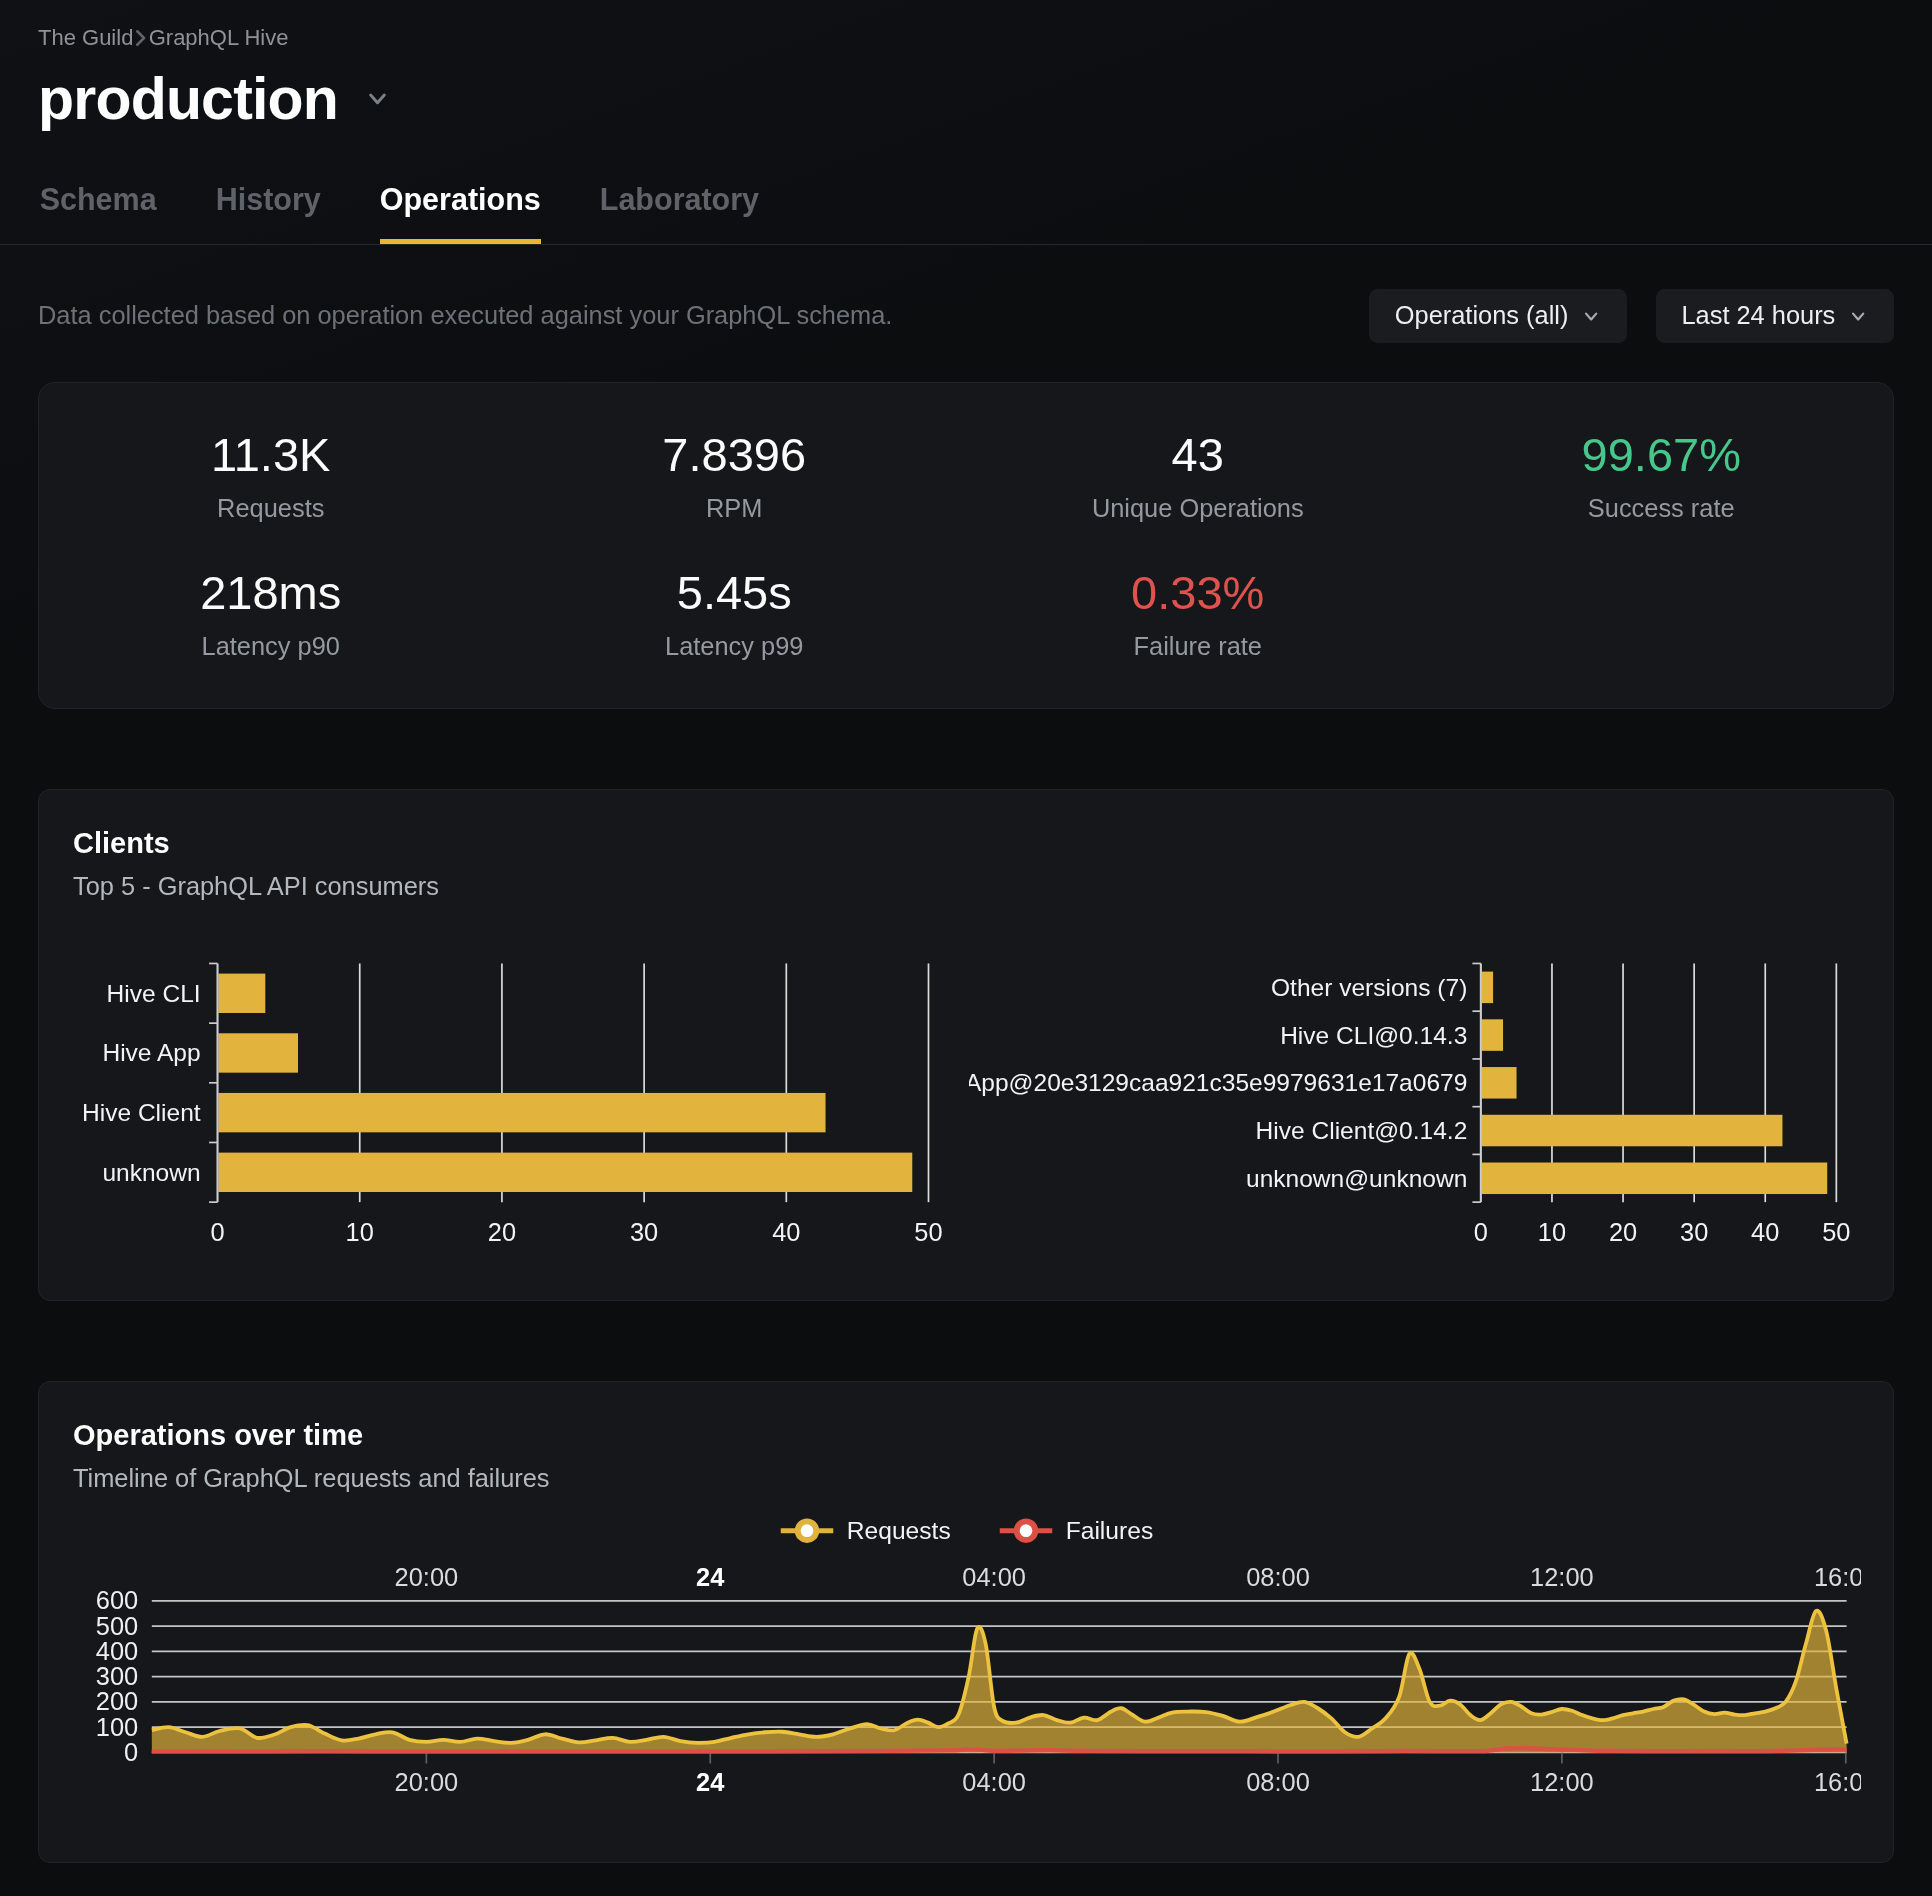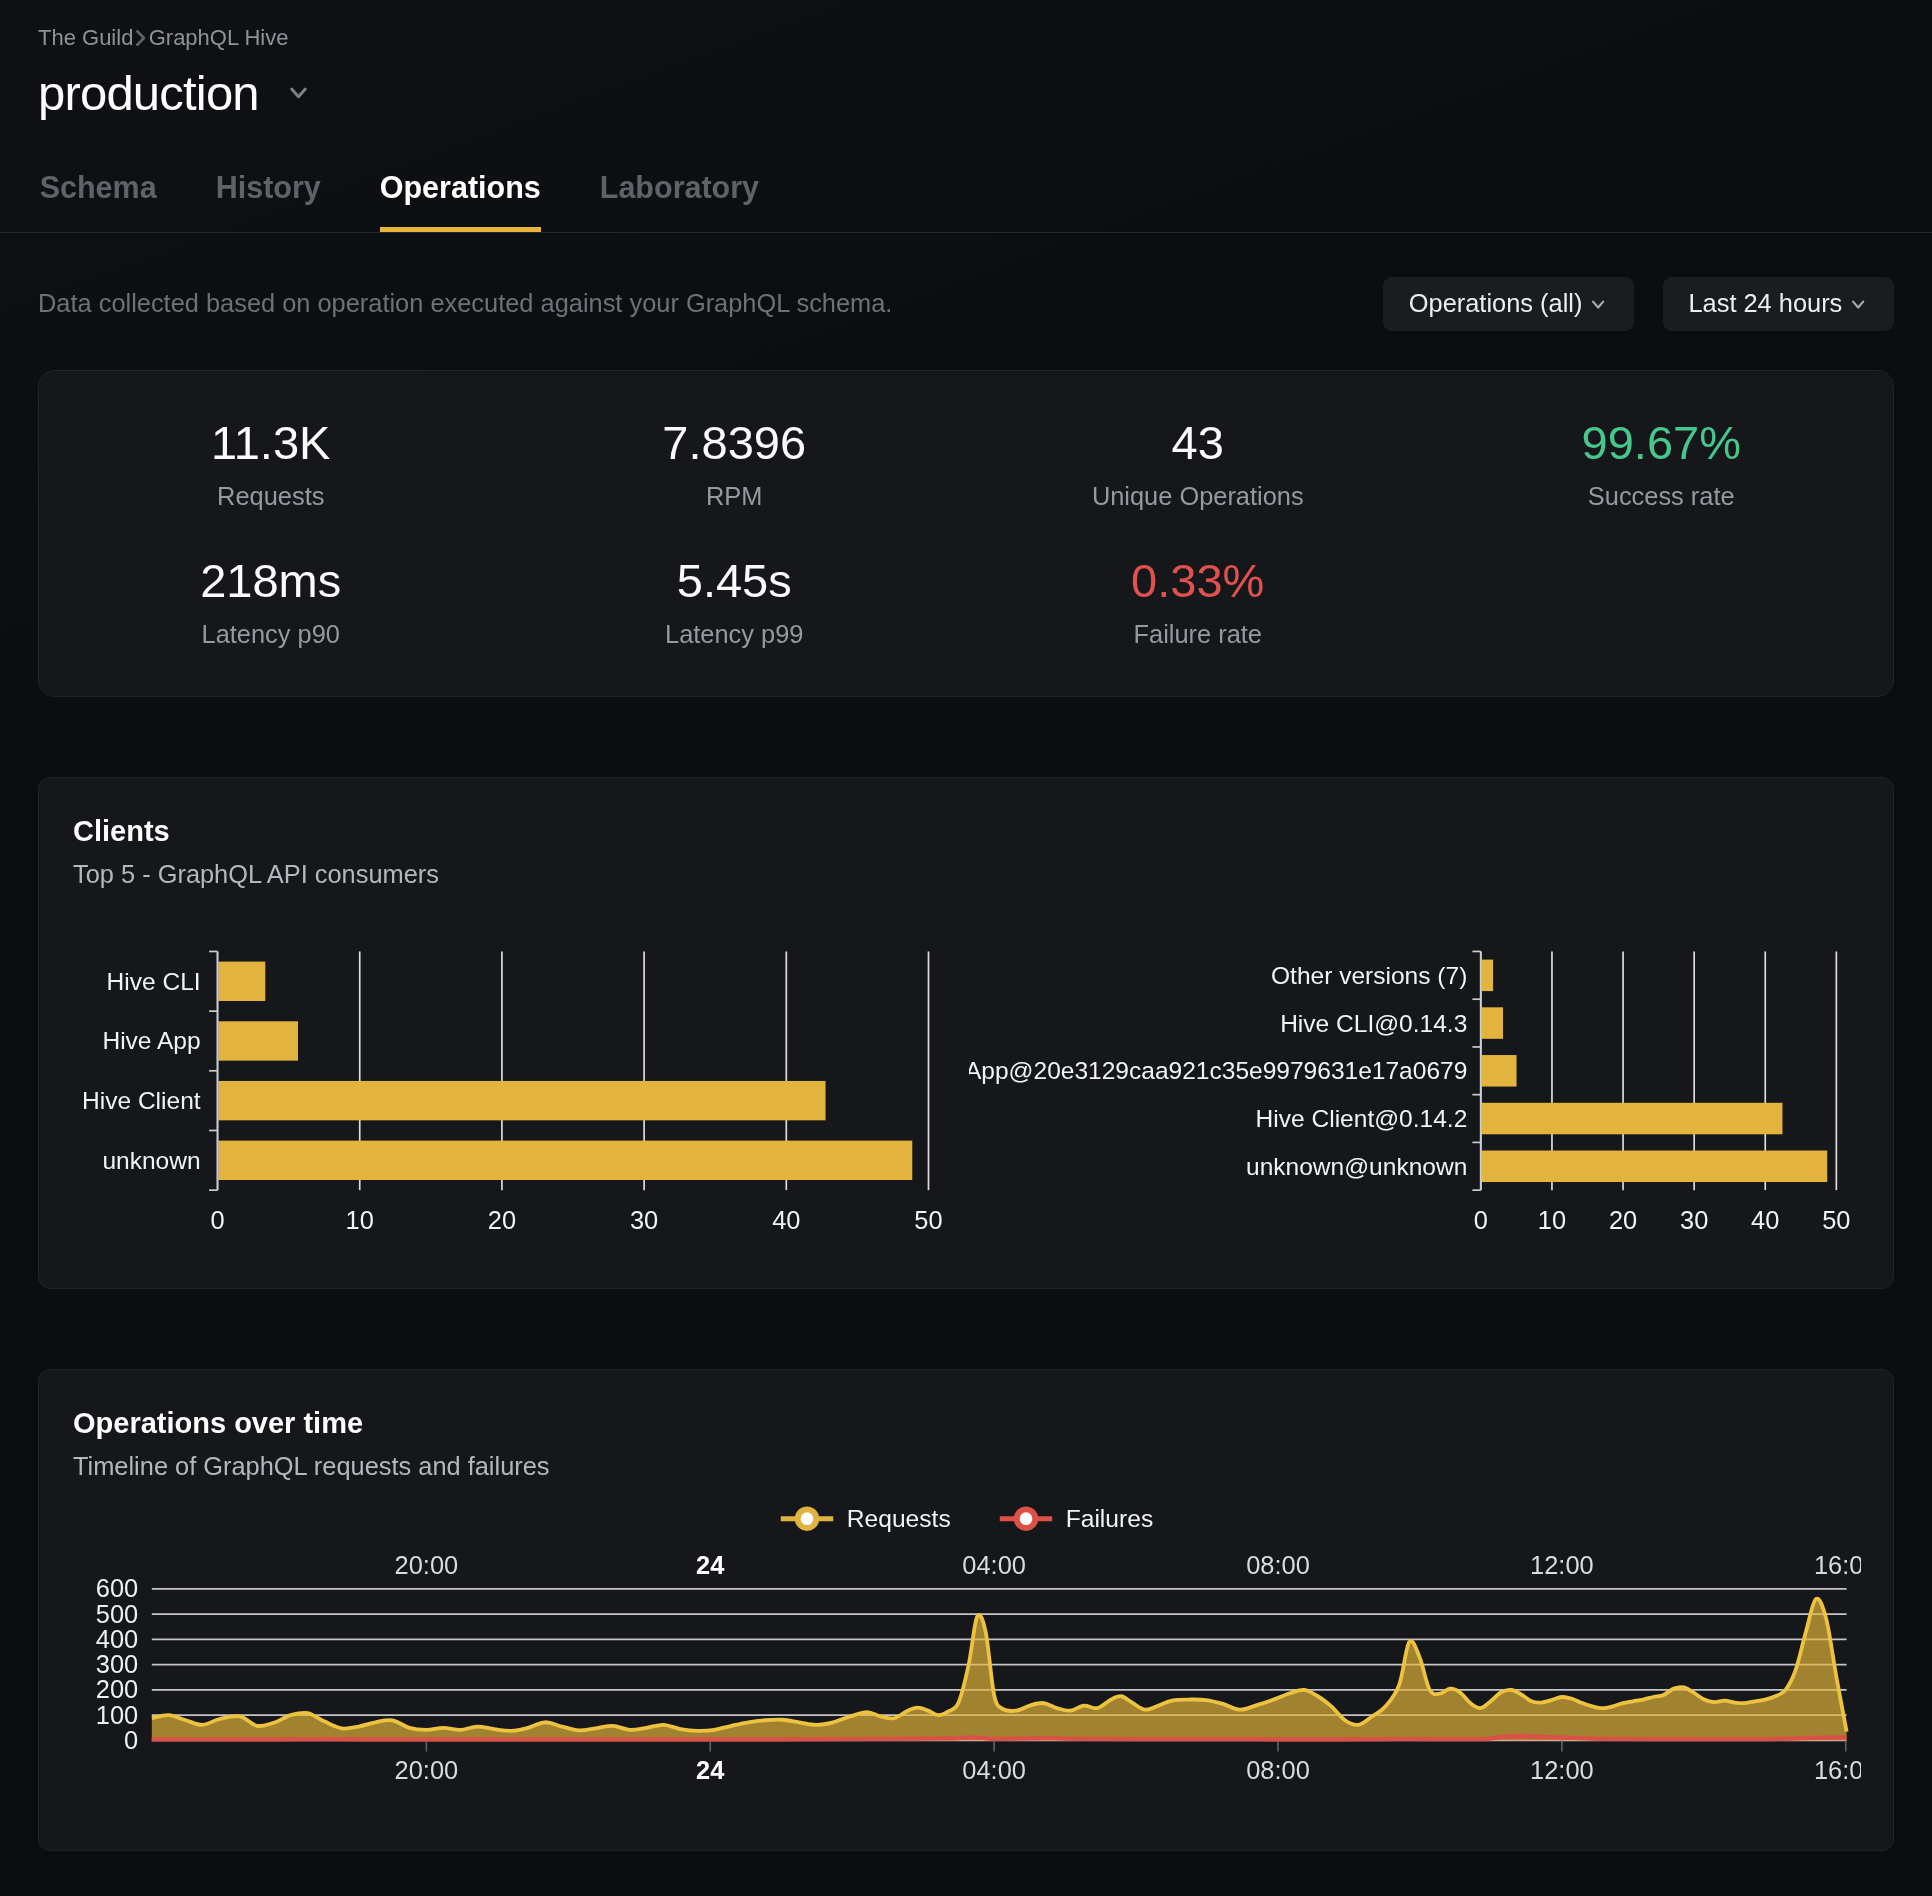--- a/index.html
+++ b/index.html
@@ -5,31 +5,31 @@
   * { margin:0; padding:0; box-sizing:border-box; }
   html,body { width:1932px; height:1897px; background:#0d0e10; font-family:"Liberation Sans", sans-serif; color:#fff; overflow:hidden; }
   .page { width:1932px; height:1897px; background:linear-gradient(160deg,#101114 0%,#0c0d0f 28%); }
 
   
   .header { padding:25.4px 38px 0 38px; border-bottom:1.3px solid #26282c; }
   .breadcrumb { display:flex; align-items:center; gap:0; font-size:22px; color:#8e939a; }
   .crumb { cursor:pointer; }
   .crumb-sep { color:#5f646a; display:flex; align-items:center; }
   .title-row { display:flex; align-items:center; gap:25.4px; margin-top:13.6px; }
-  .target-title { font-size:49px; font-weight:400; letter-spacing:-0.8px; color:#fdfdfd; }
+  .target-title { font-size:59px; font-weight:700; letter-spacing:-0.8px; color:#fdfdfd; }
   .badge { margin-top:10.2px; font-size:18.6px; font-weight:700; letter-spacing:1.3px; color:#5be0a6; }
   .tabs { display:flex; gap:59px; margin-top:49px; padding:0 1.7px; }
   .tab { font-size:30.5px; font-weight:700; color:#5f6369; padding-bottom:22px; border-bottom:5.1px solid transparent; cursor:pointer; }
   .tab.active { color:#ffffff; border-bottom-color:#e8b63b; }
 
   
   .controls { display:flex; align-items:center; padding:44px 38px 0 38px; }
   .description { font-size:25.4px; color:#6d7178; flex:1; }
   .selects { display:flex; gap:29px; }
-  .select-btn { display:flex; align-items:center; gap:6px; background:#1a1c20; border-radius:8.5px; height:54px; padding:0 25.4px; font-size:25.4px; color:#eceef0; cursor:pointer; }
+  .select-btn { display:flex; align-items:center; gap:13px; background:#1a1c20; border-radius:8.5px; height:54px; padding:0 25.4px; font-size:25.4px; color:#eceef0; cursor:pointer; }
   .chev { color:#a7acb2; display:flex; align-items:center; }
 
   
   .card { background:#15171a; border:0.8px solid #212327; border-radius:12px; margin:0 38px; }
   .stats-card { margin-top:39px; padding:44px 0 47px 0;border-radius:17px; }
   .stats-grid { display:grid; grid-template-columns:repeat(4,1fr); row-gap:42px; }
   .stat-cell { text-align:center; }
   .stat-value { font-size:47px; font-weight:500; color:#fbfbfc; }
   .stat-value.success { color:#46c78c; }
   .stat-value.danger { color:#e0524e; }

